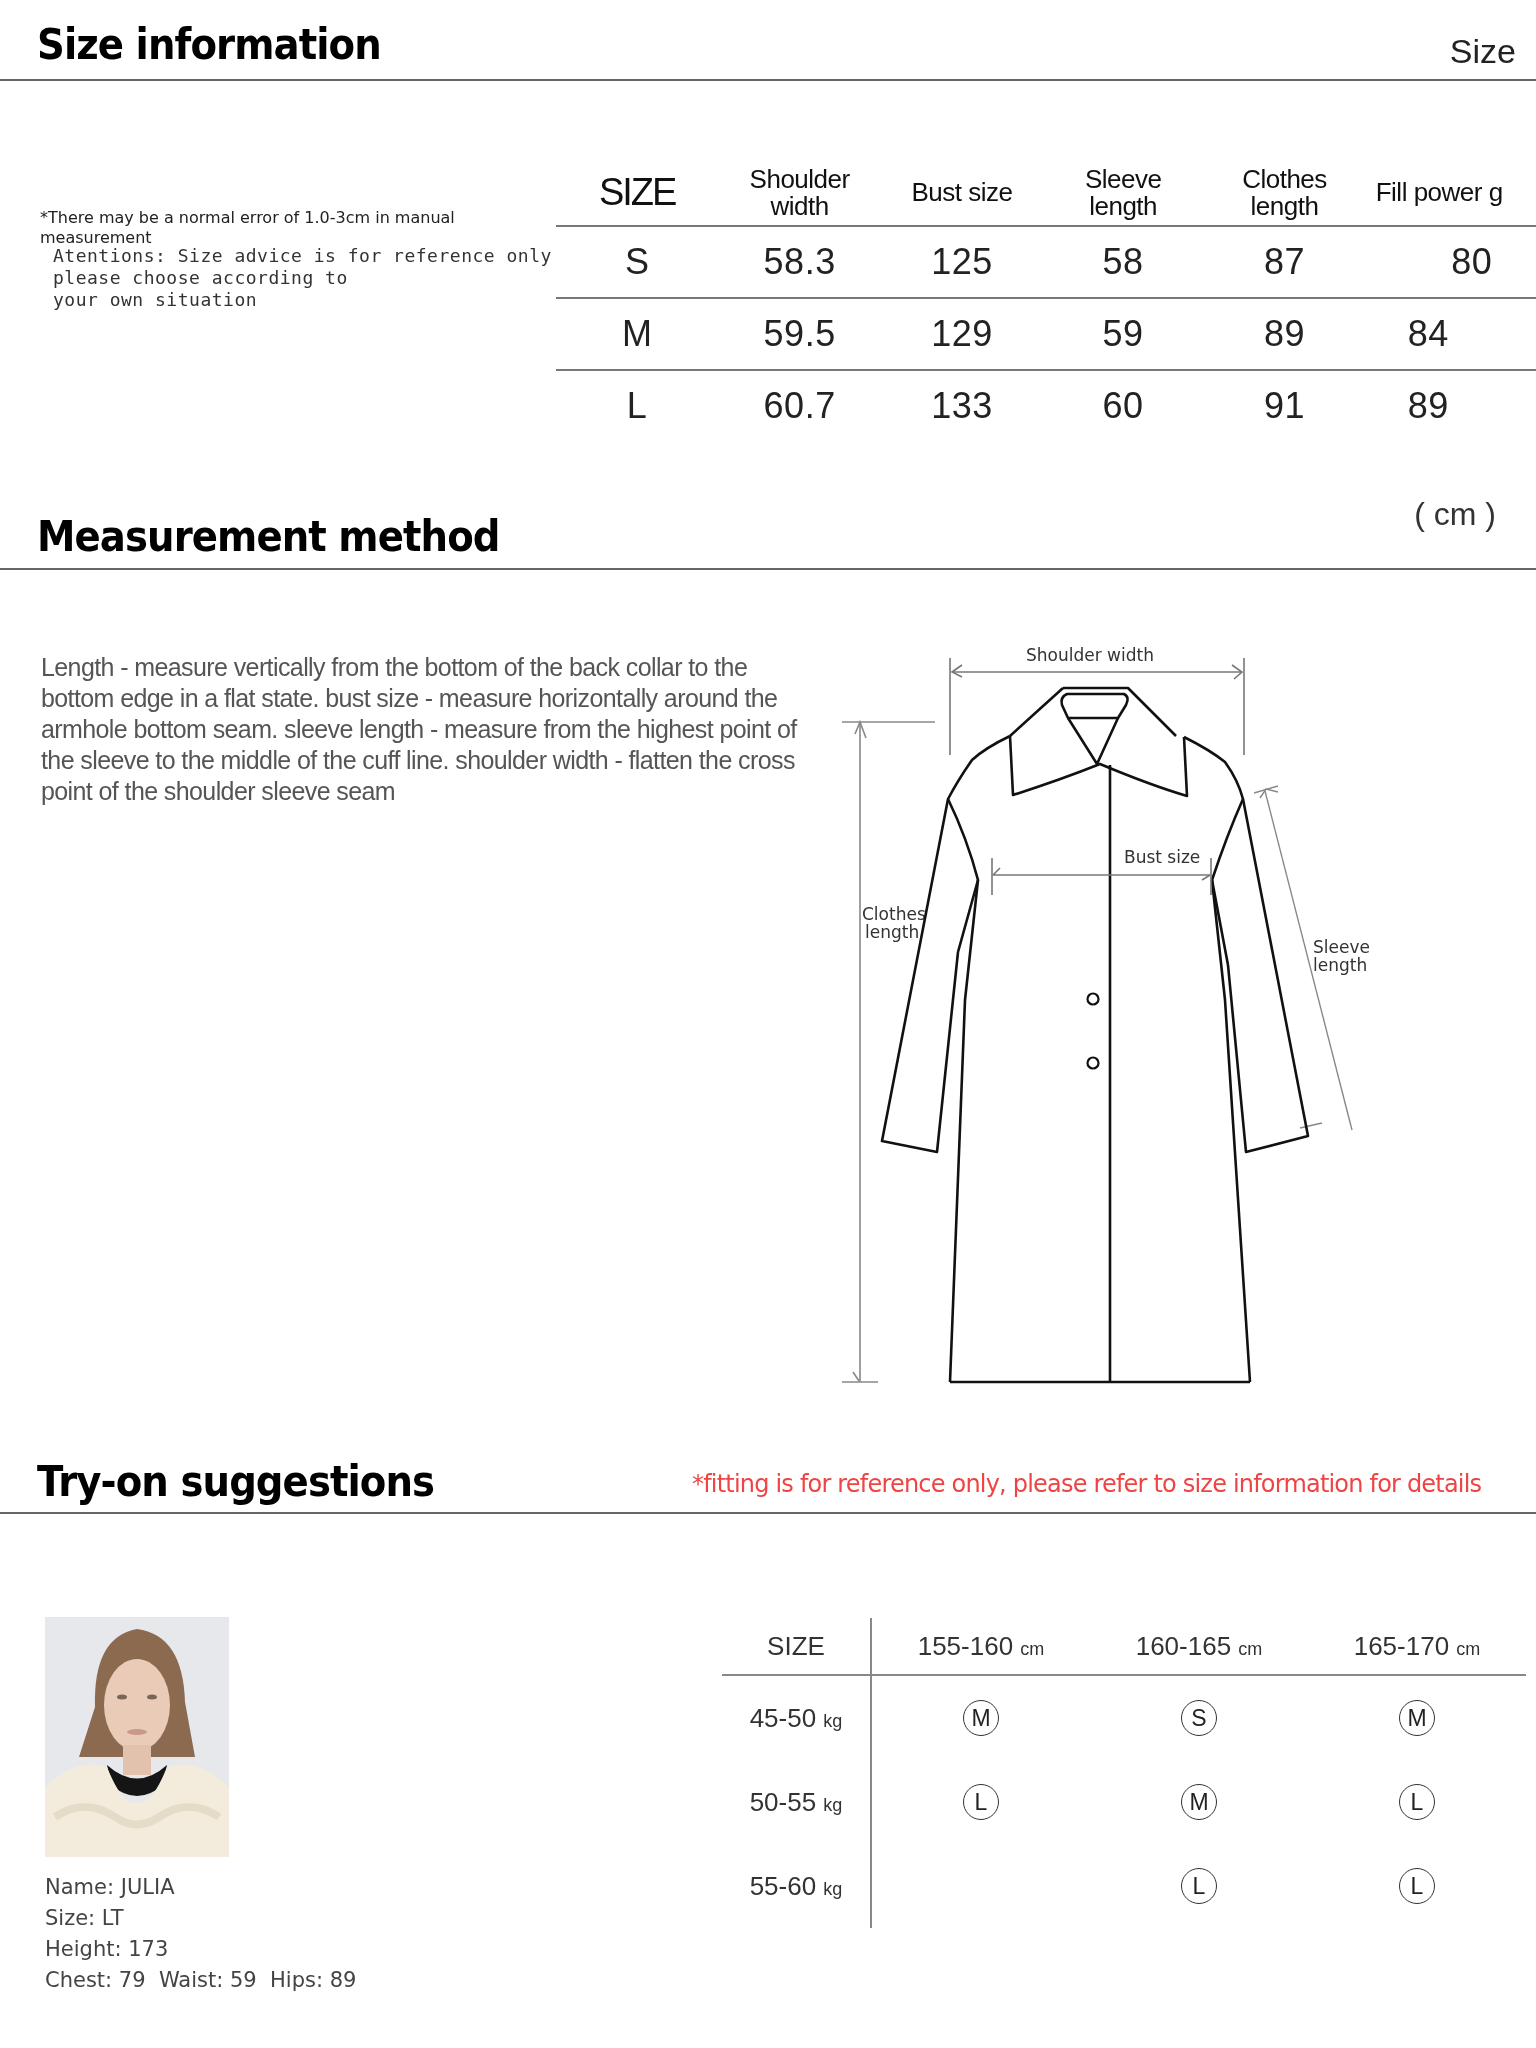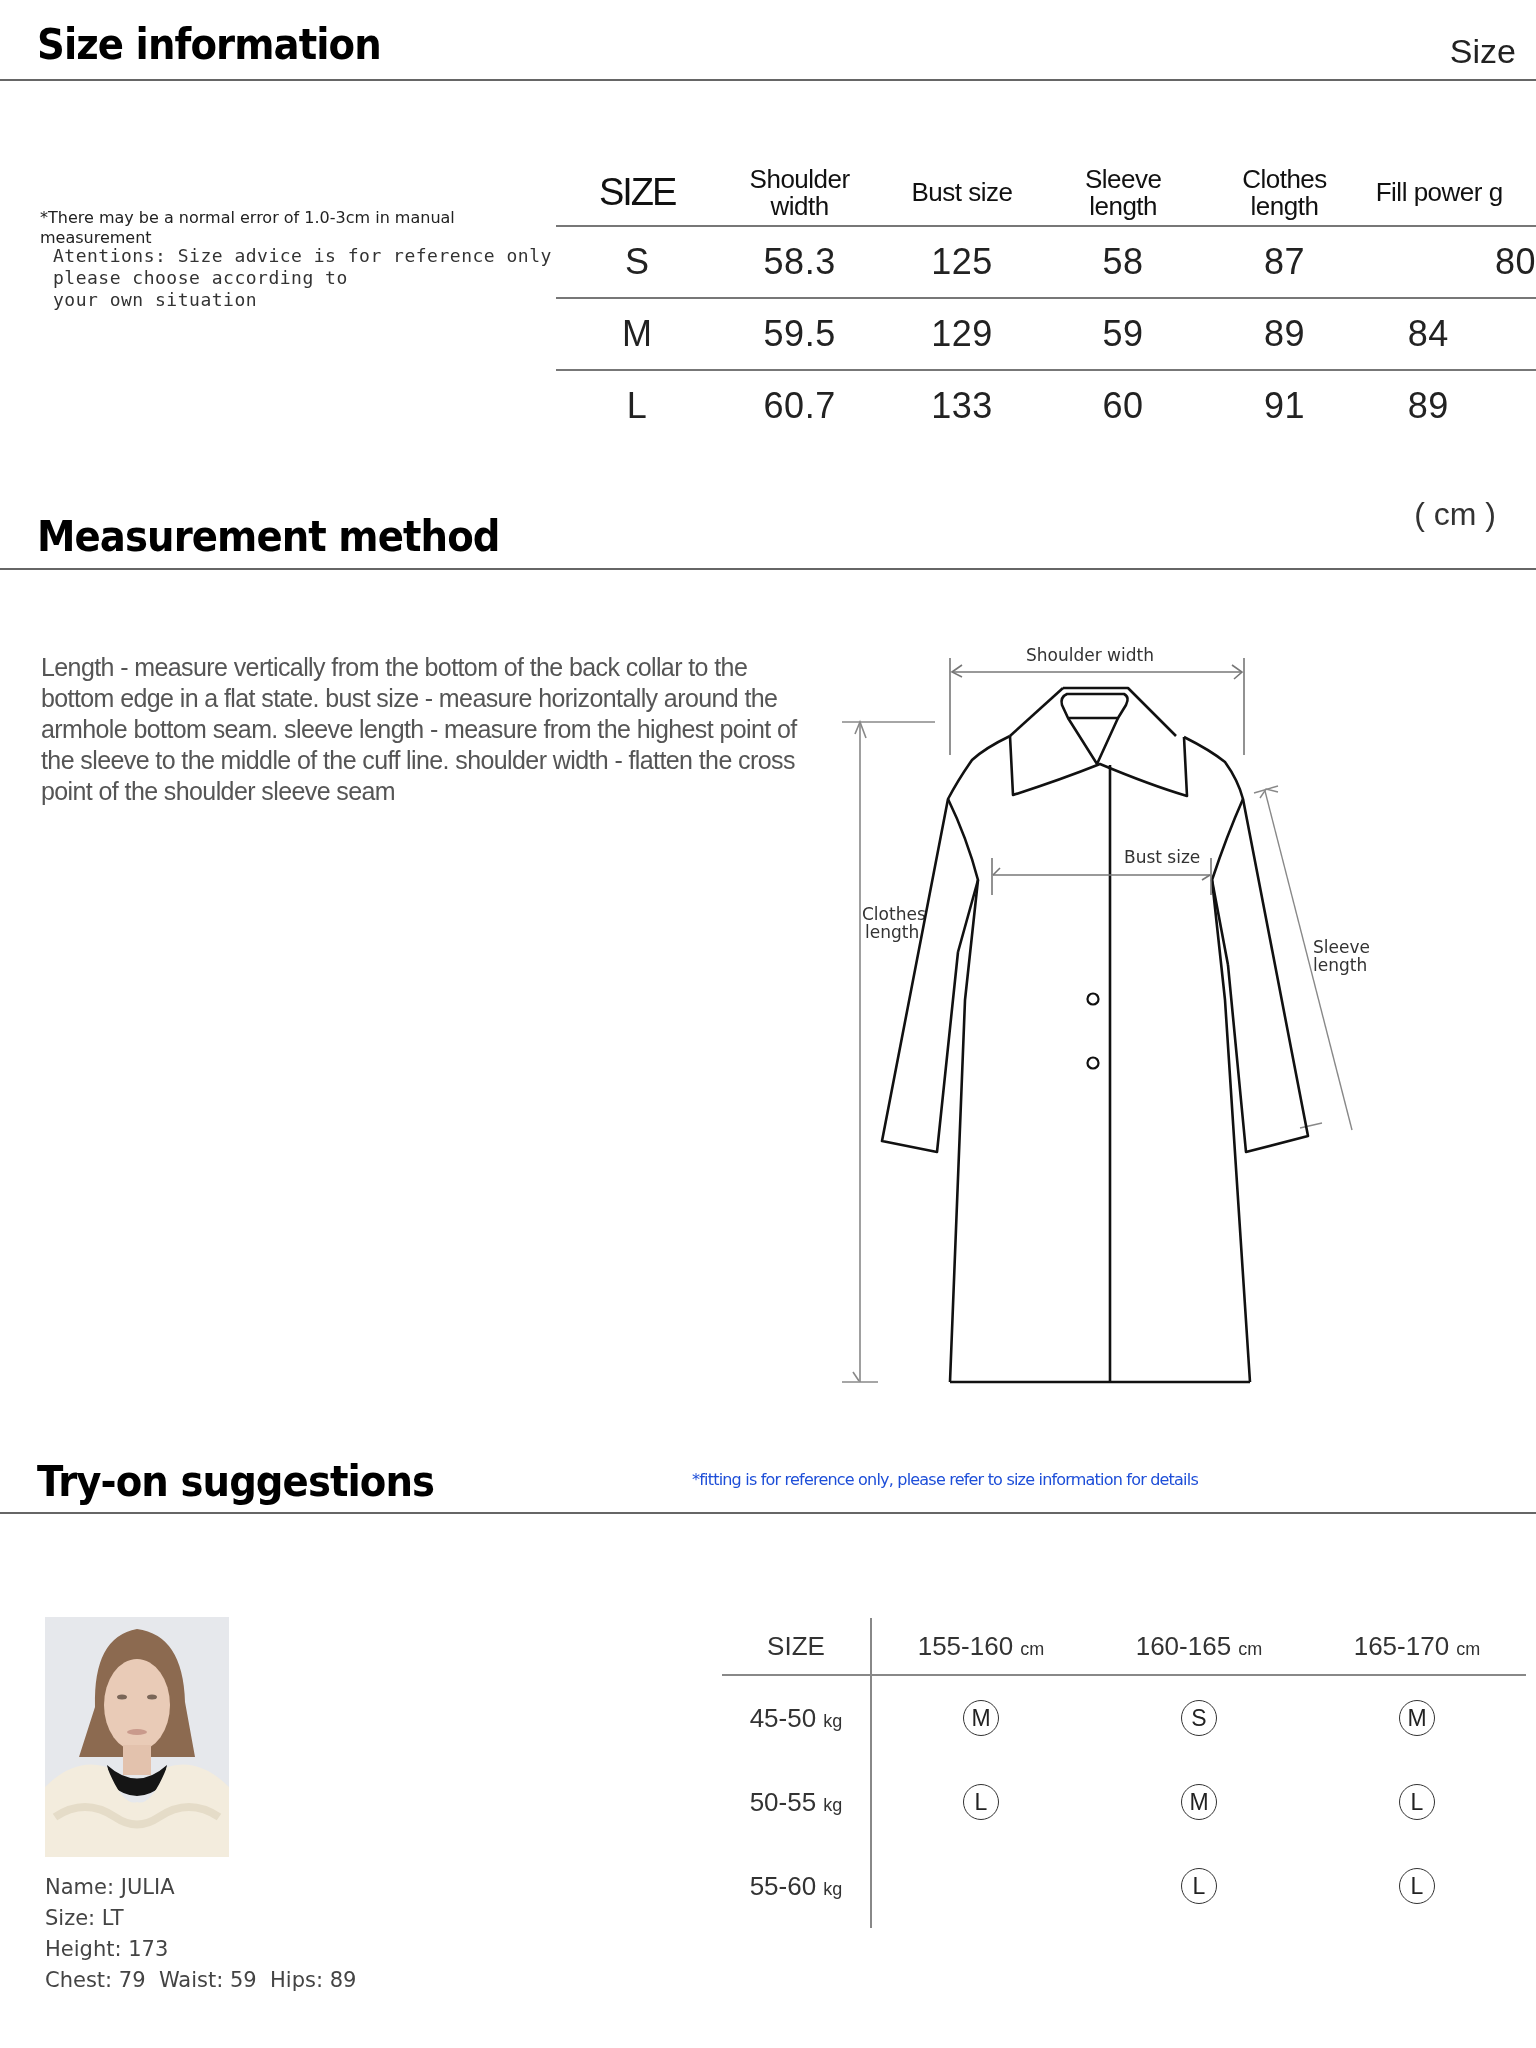--- a/index.html
+++ b/index.html
@@ -12,21 +12,21 @@
   .note-md { font-family:"DejaVu Sans Mono", monospace; font-size:18px; color:#333; line-height:22px; letter-spacing:0.5px; }
   
   .size-table { position:absolute; left:556px; top:160px; width:980px; border-collapse:collapse; font-family:"Liberation Sans", sans-serif; }
   .size-table th { font-weight:normal; color:#111; height:65px; padding:0; text-align:center; vertical-align:middle; font-size:26px; line-height:27px; letter-spacing:-0.5px; }
   .size-table th.size-h { font-size:38px; letter-spacing:-2px; }
   .size-table td { height:70px; text-align:center; vertical-align:middle; font-size:36px; color:#222; padding:0; border-top:2px solid #777; letter-spacing:0.5px; }
   .size-table tr.first td { border-top:2px solid #777; }
   .c0{width:164px;} .c1{width:164px;} .c2{width:164px;} .c3{width:162px;} .c4{width:164px;} .c5{width:162px;}
   .method-text { position:absolute; left:41px; top:652px; width:780px; font-family:Liberation Sans, sans-serif; font-size:25px; line-height:31px; color:#555; letter-spacing:-0.6px; }
   .diagram-label { font-family:"DejaVu Sans", sans-serif; font-size:17px; fill:#333; }
-  .disclaimer { position:absolute; left:692px; top:1470px; font-family:"DejaVu Sans", sans-serif; font-size:16px; color:#1d4ed8; letter-spacing:-0.8px; white-space:nowrap; }
+  .disclaimer { position:absolute; left:692px; top:1470px; font-family:"DejaVu Sans", sans-serif; font-size:24px; color:#ef4444; letter-spacing:-0.8px; white-space:nowrap; }
   .model-photo { position:absolute; left:45px; top:1617px; width:184px; height:240px; overflow:hidden; background:#e8e9ec; }
   .model-info { position:absolute; left:45px; top:1872px; font-family:"DejaVu Sans", sans-serif; font-size:21px; line-height:31px; color:#444; }
   .model-info div { white-space:pre; }
   
   .fit-table { position:absolute; left:722px; top:1618px; border-collapse:collapse; font-family:"Liberation Sans", sans-serif; }
   .fit-table th { font-weight:normal; font-size:26px; color:#333; height:56px; padding:0; text-align:center; vertical-align:middle; border-bottom:2px solid #888; }
   .fit-table th .unit, .fit-table td .unit { font-size:18px; }
   .fit-table td { height:84px; text-align:center; vertical-align:middle; padding:0; font-size:26px; color:#333; }
   .fit-table td.wt, .fit-table th.sz { width:148px; border-right:2px solid #888; }
   .fit-table .hc { width:218px; }
@@ -72,21 +72,21 @@
         </th>
     </tr>
   </thead>
   <tbody>
     <tr class="first">
       <td>S</td>
       <td>58.3</td>
       <td>125</td>
       <td>58</td>
       <td>87</td>
-      <td style="text-align:right; padding-left:42px;">80</td>
+      <td style="text-align:center; padding-left:42px;">80</td>
     </tr>
     <tr>
       <td>M</td>
       <td>59.5</td>
       <td>129</td>
       <td>59</td>
       <td>89</td>
       <td style="text-align:left; padding-left:42px;">84</td>
     </tr>
     <tr>

